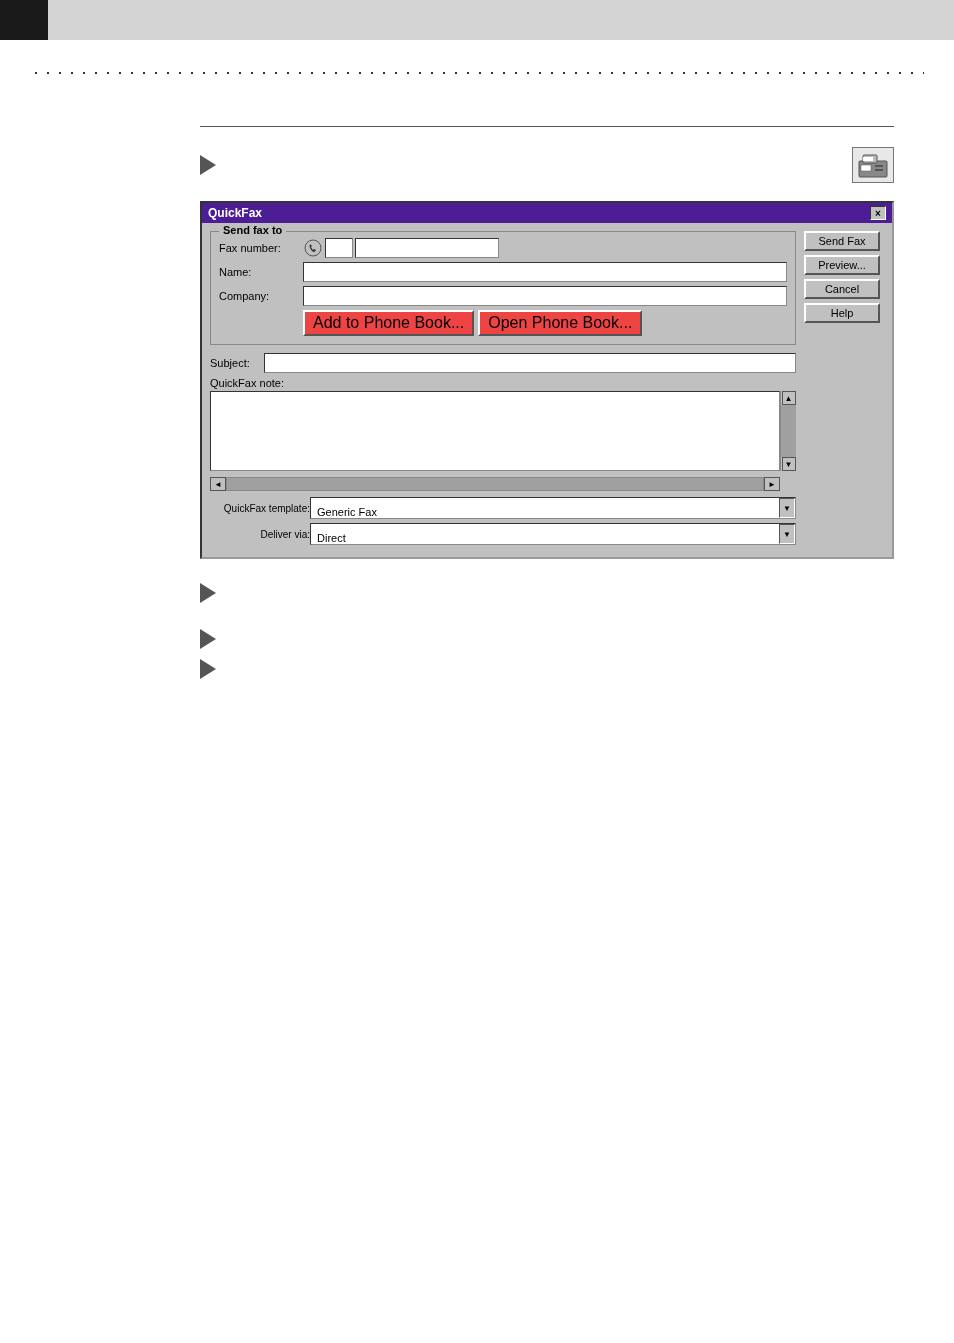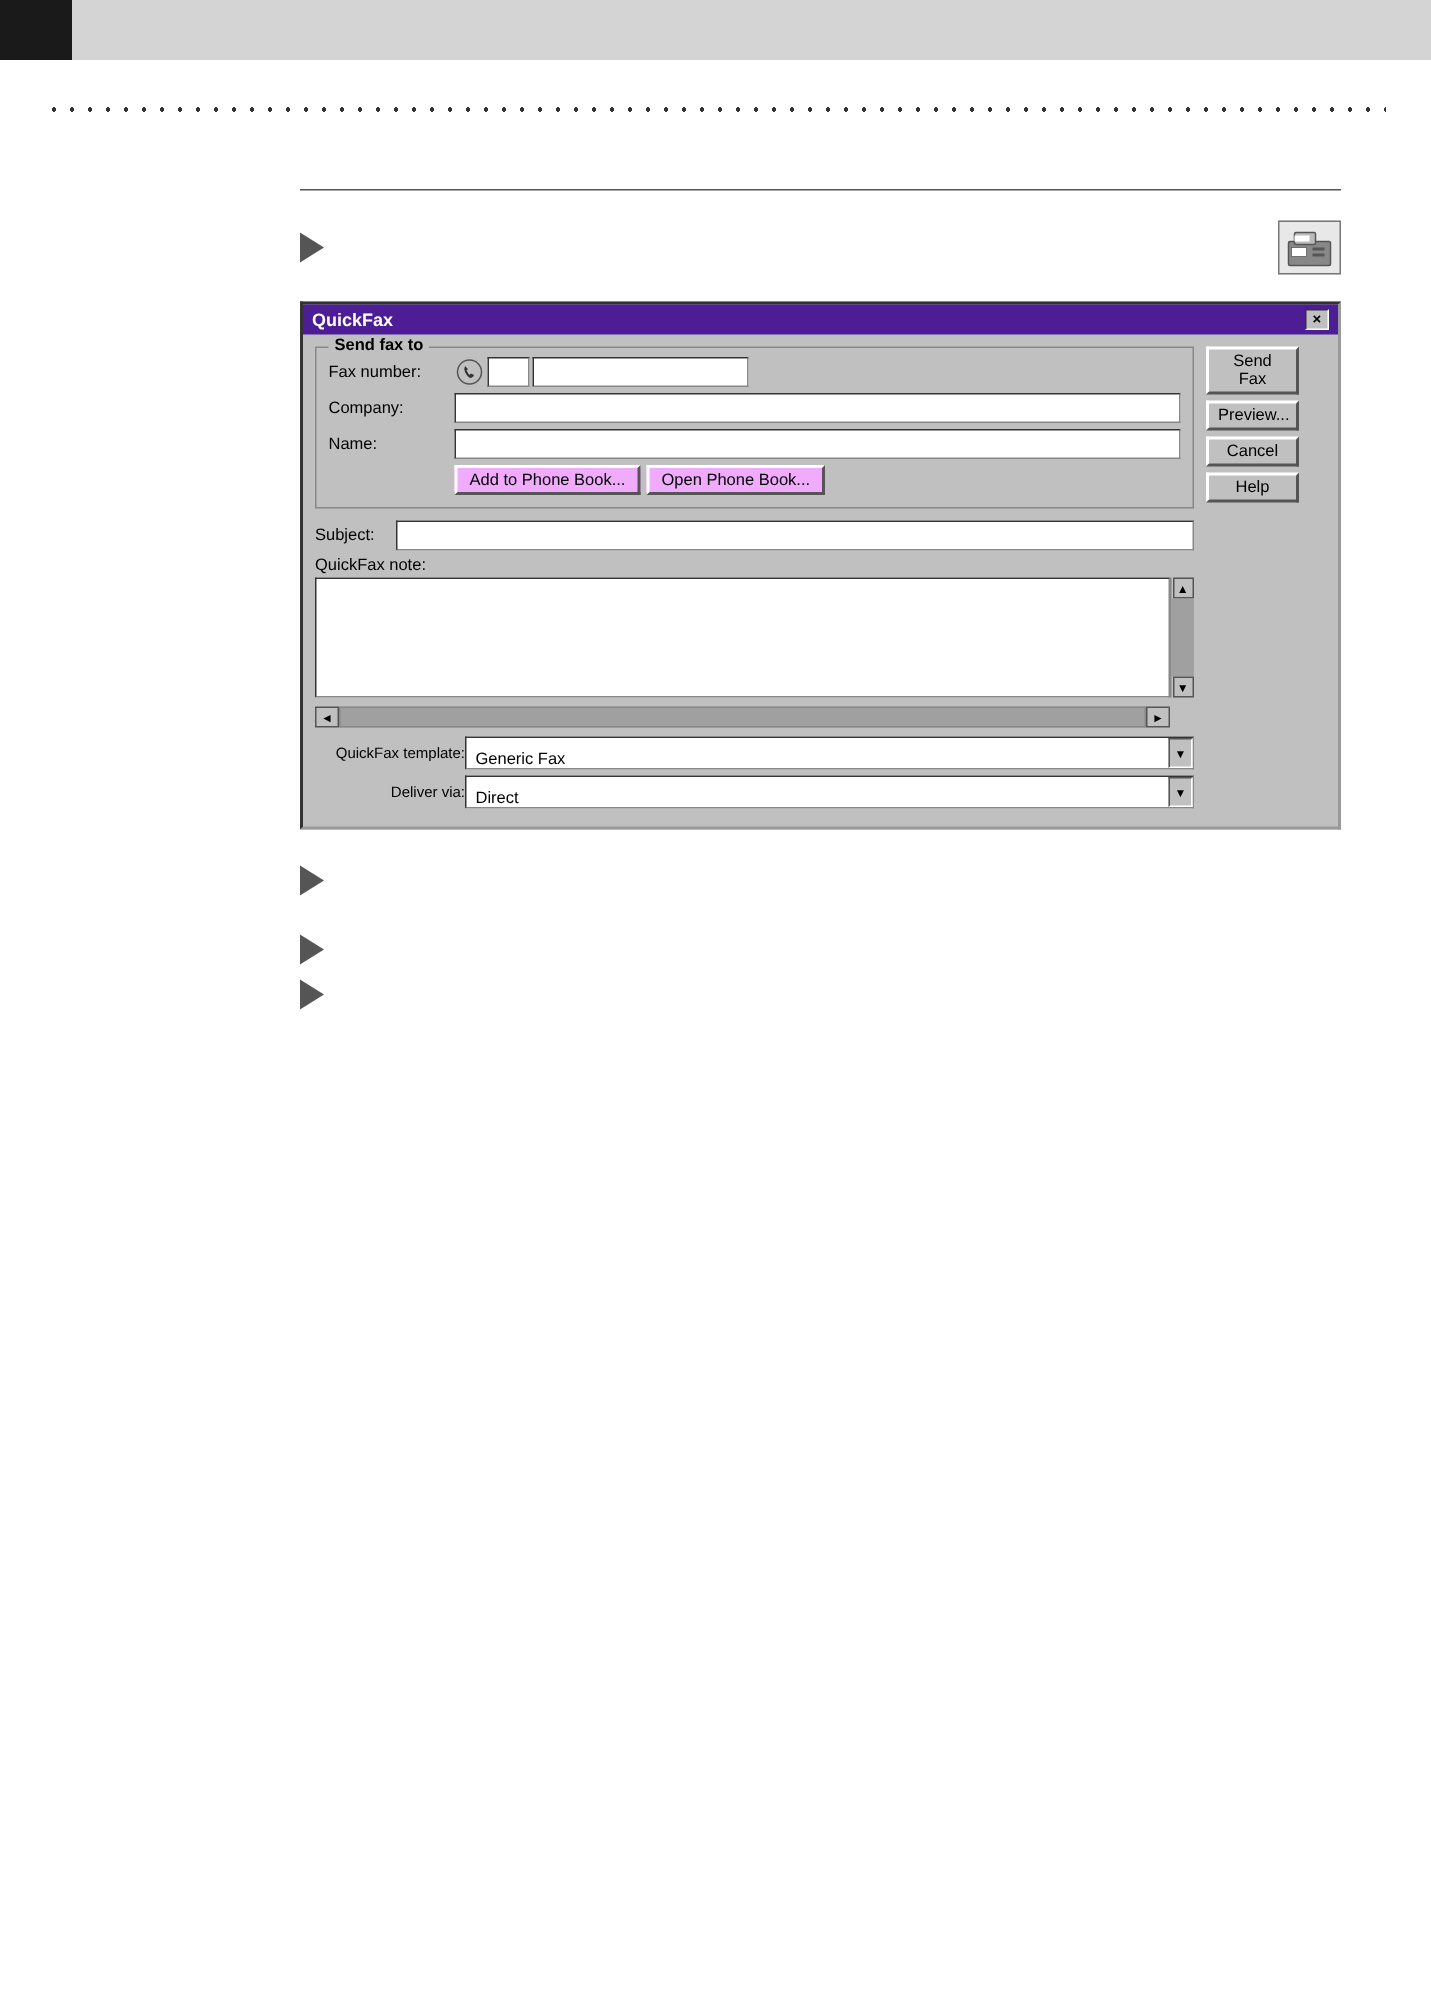--- a/index.html
+++ b/index.html
@@ -205,39 +205,39 @@
       font-size: 11px;
     }
 
     .btn-row {
       display: flex;
       gap: 4px;
       padding-left: 84px;
       margin-top: 4px;
     }
     .win-btn {
-      background: #f0abfc;
+      background: #ef4444;
       border: 2px solid #fff;
       border-right-color: #555;
       border-bottom-color: #555;
       padding: 2px 8px;
-      font-size: 11px;
+      font-size: 16px;
       cursor: pointer;
       min-width: 90px;
       text-align: center;
     }
     .win-btn-right {
       background: #c0c0c0;
       border: 2px solid #fff;
       border-right-color: #555;
       border-bottom-color: #555;
       padding: 2px 6px;
       font-size: 11px;
       cursor: pointer;
-      width: 62px;
+      width: 76px;
       text-align: center;
       display: block;
     }
 
     
     .subject-row {
       display: flex;
       align-items: center;
       margin-bottom: 4px;
     }
@@ -436,26 +436,26 @@
                     <circle cx="9" cy="9" r="8" fill="#c0c0c0" stroke="#555" stroke-width="1"></circle>
                     <path d="M6 5 Q5 7 6 9 Q8 13 10 13 Q12 12 12 11 L10 10 L9 11 Q8 10 7 8 L8 7 Z" fill="#333"></path>
                   </svg>
                 </div>
                 <input class="fax-input-small" type="text" style="">
                 <input class="fax-input-large" type="text" style="">
               </div>
             </div>
 
             <div class="form-row">
+              <span class="form-label">Name:</span>
+              <input class="form-input" type="text" style="">
+            </div>
+
+            <div class="form-row">
               <span class="form-label">Company:</span>
-              <input class="form-input" type="text" style="">
-            </div>
-
-            <div class="form-row">
-              <span class="form-label">Name:</span>
               <input class="form-input" type="text" style="">
             </div>
 
             <div class="btn-row">
               <button class="win-btn">Add to Phone Book...</button>
               <button class="win-btn">Open Phone Book...</button>
             </div>
           </div>
 
           <div class="subject-row">

